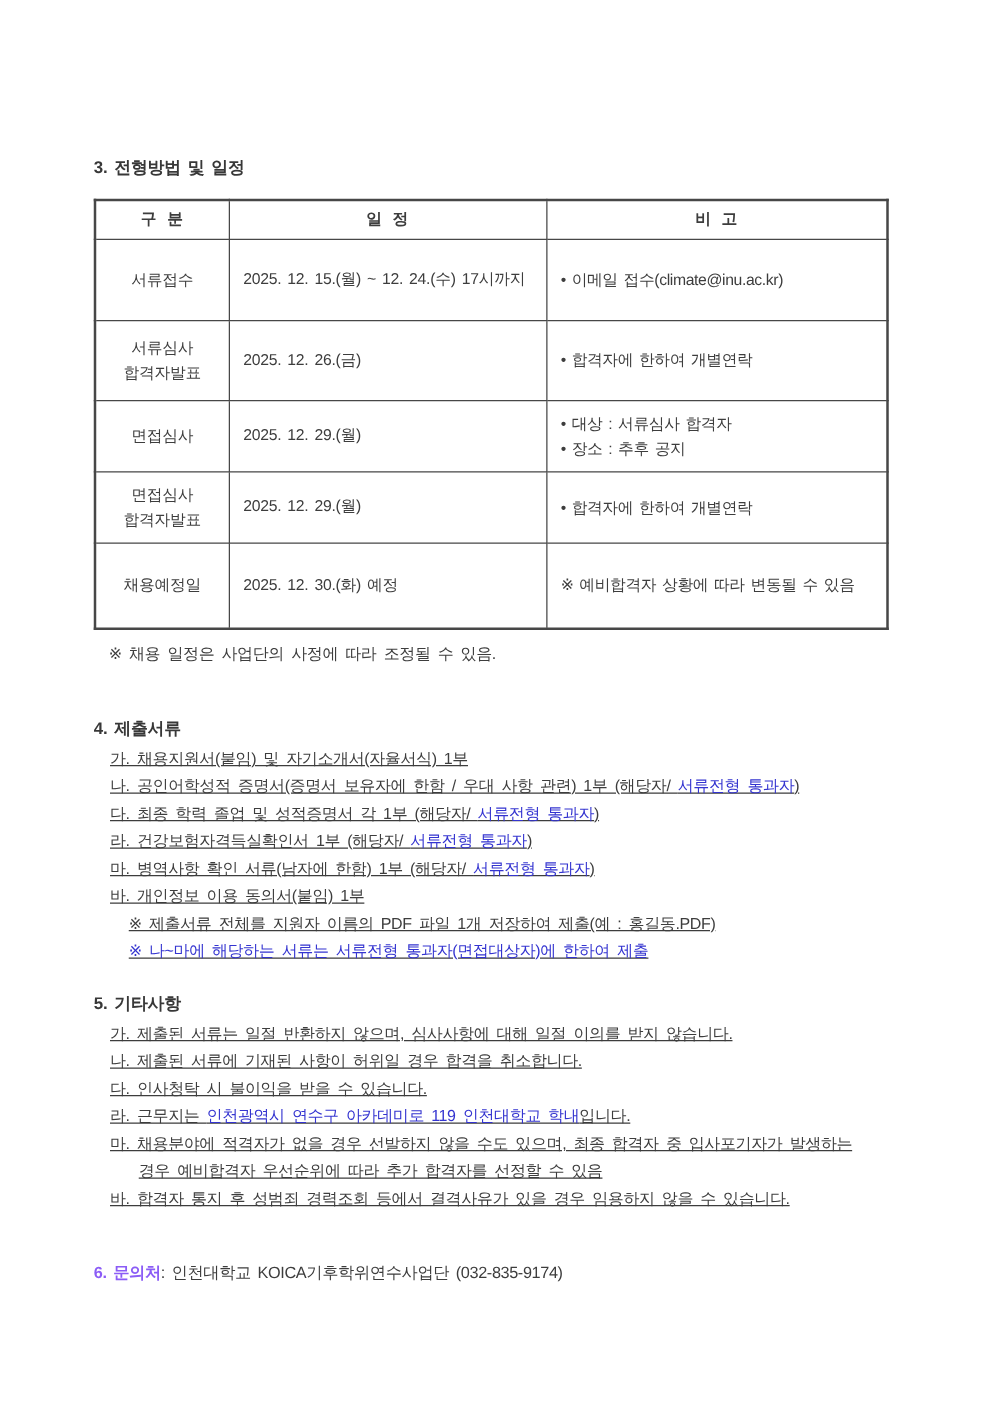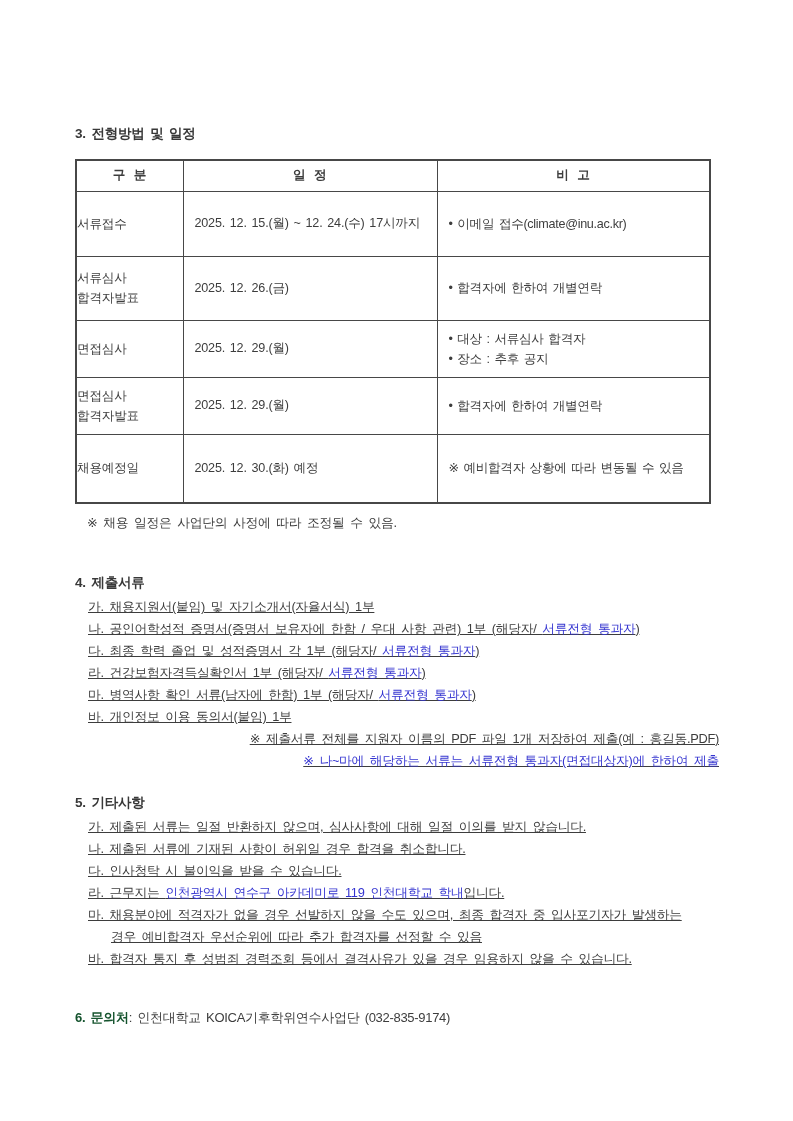--- a/index.html
+++ b/index.html
@@ -42,21 +42,21 @@
     text-align: center;
     letter-spacing: 0.5px;
   }
   tr.hdr   { height: 31px; }
   tr.r1    { height: 65px; }
   tr.r2    { height: 64px; }
   tr.r3    { height: 57px; }
   tr.r4    { height: 57px; }
   tr.r5    { height: 69px; }
   td.cat {
-    text-align: left;
+    text-align: center;
     white-space: pre-line;
     line-height: 20px;
     letter-spacing: -0.2px;
   }
   td.sch {
     padding-left: 11px;
     font-size: 12.1px;
     letter-spacing: -0.2px;
     word-spacing: 1.5px;
     white-space: nowrap;
@@ -80,30 +80,30 @@
   .items { margin-top: 4px; }
   .item {
     margin-left: 13px;
     font-size: 12.8px;
     line-height: 22px;
     letter-spacing: -0.3px;
     word-spacing: 2.5px;
     white-space: nowrap;
     text-decoration: underline;
   }
-  .item.subnote { margin-left: 28px; text-align: right; }
+  .item.subnote { margin-left: 28px; }
   .item.cont    { margin-left: 36px; }
   .blue { color: #3434d0; }
   .sec6 {
     margin-top: 39px;
     font-size: 13px;
     letter-spacing: -0.3px;
     word-spacing: 2px;
   }
-  .sec6 .lbl { font-weight: 700; color: #14532d; }
+  .sec6 .lbl { font-weight: 700; color: #8b5cf6; }
 </style>
 </head>
 <body>
 
 <div class="page">
 
   <div class="sec-heading">3. 전형방법 및 일정</div>
 
   <table class="sched">
     <colgroup>

